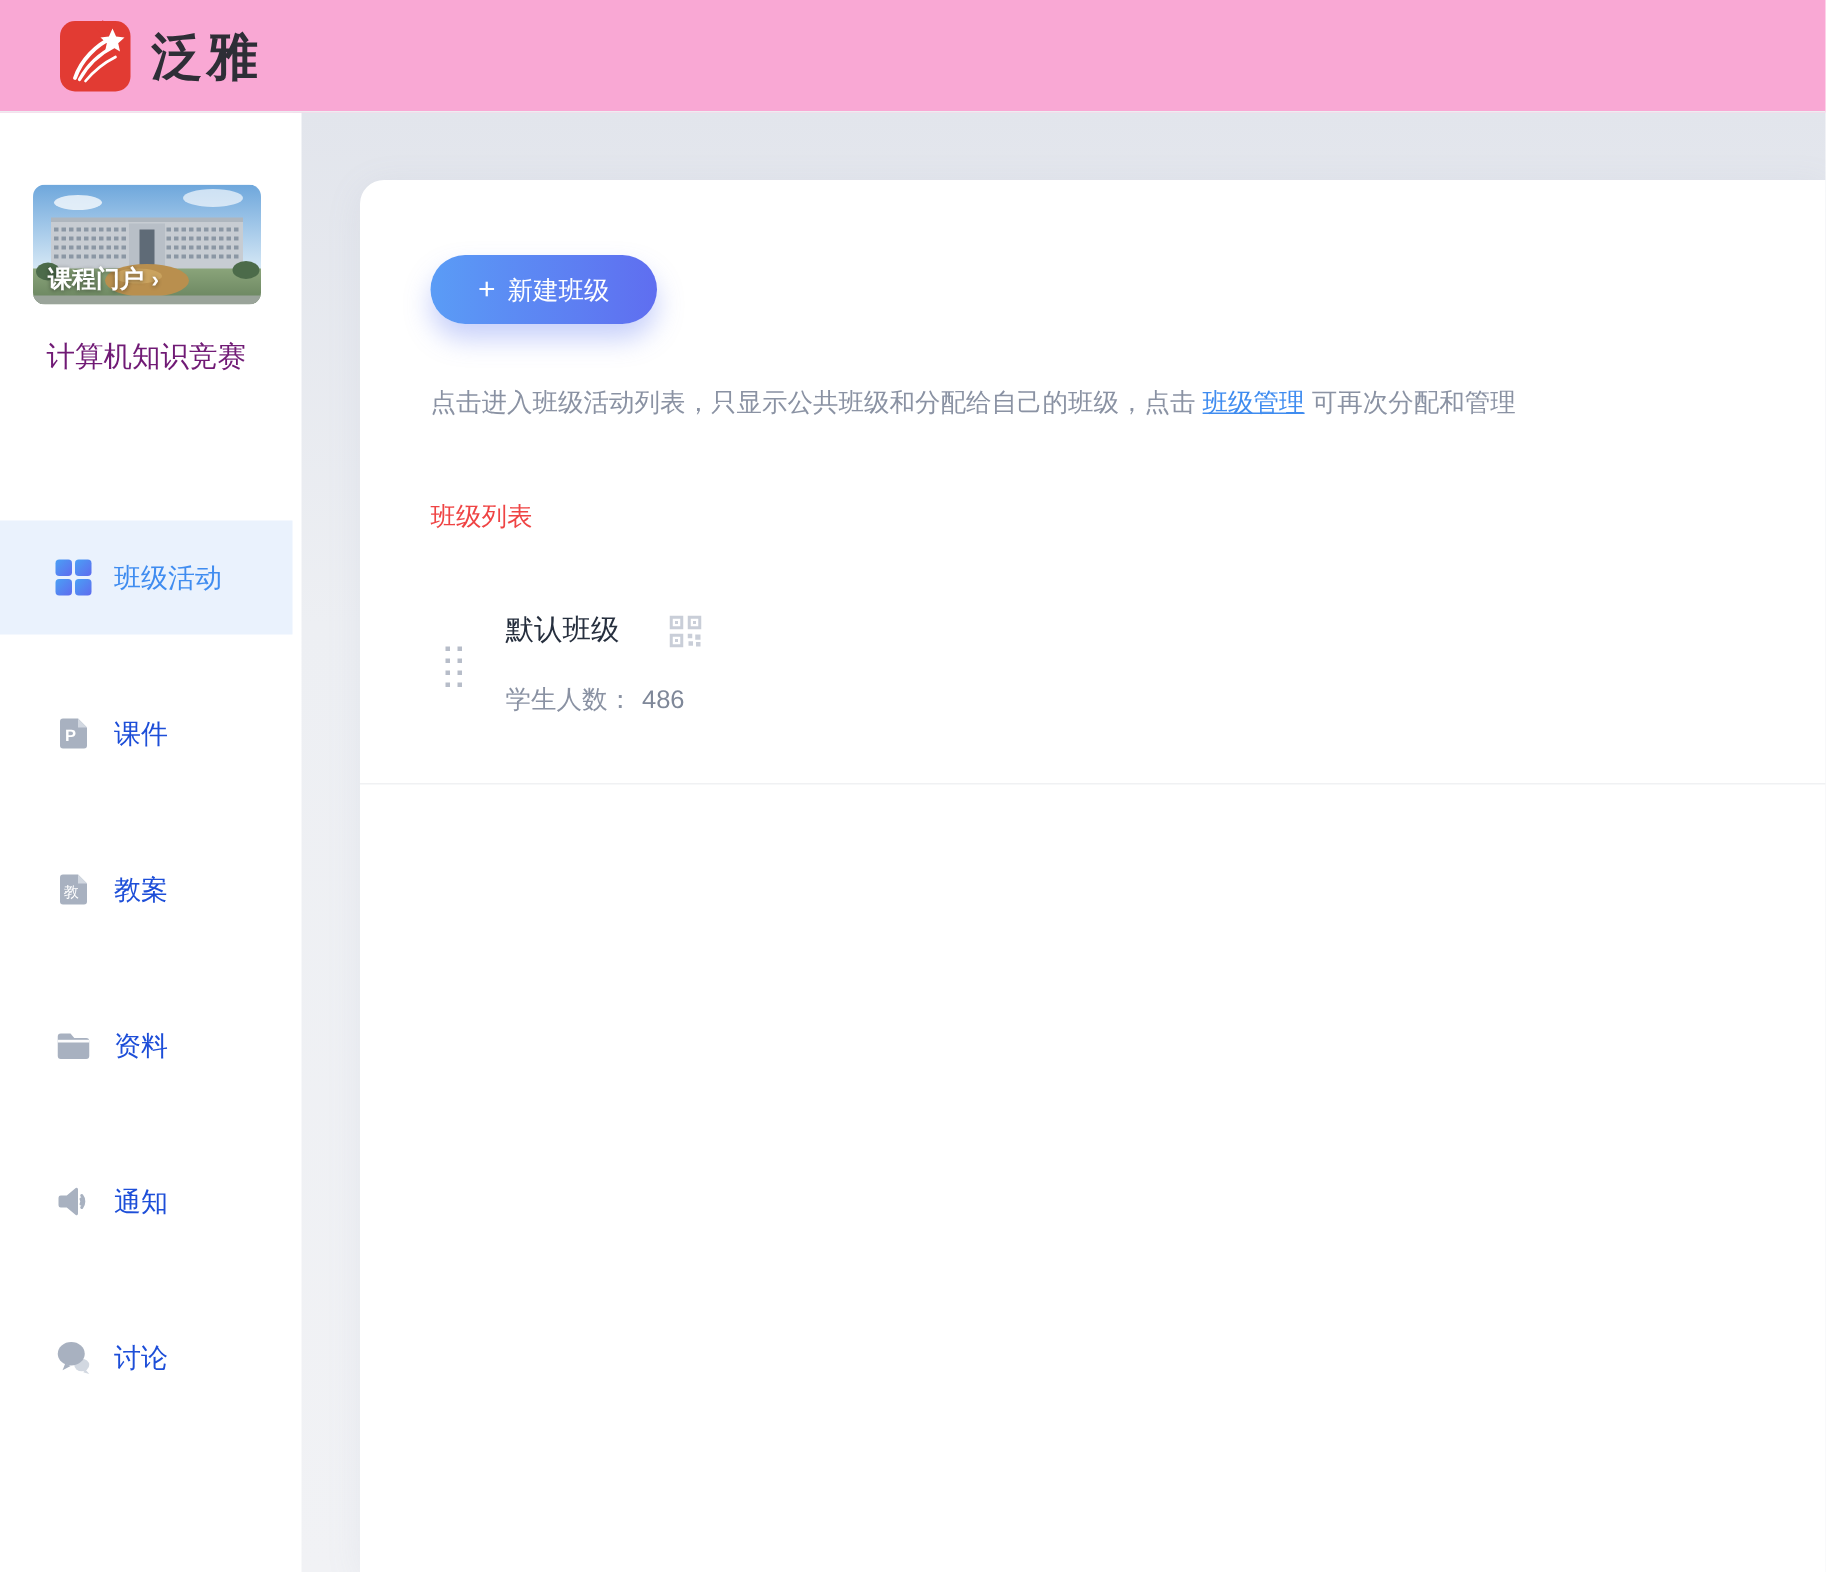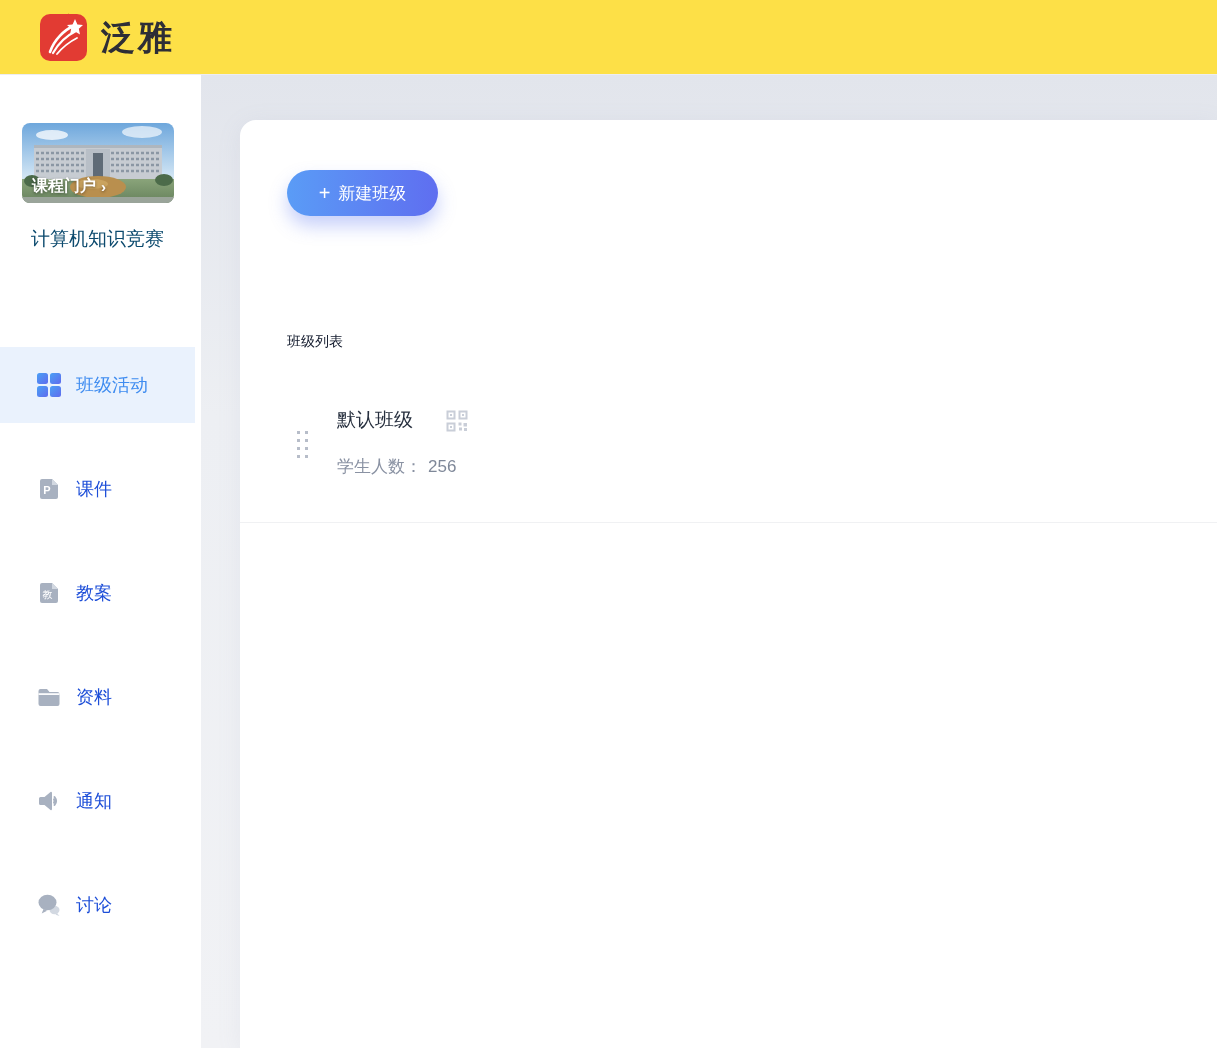--- a/index.html
+++ b/index.html
@@ -1,41 +1,41 @@
 <!DOCTYPE html>
 <html><head>
 <meta charset="utf-8">
 <style>
   * { margin:0; padding:0; box-sizing:border-box; }
   html,body { width:1217px; height:1048px; overflow:hidden;
     font-family:"Liberation Sans","DejaVu Sans",sans-serif; background:#fff; }
 
   
   .header { position:absolute; left:0; top:0; width:1217px; height:75px;
-    background:#fde047; border-bottom:1px solid #ededf1; z-index:10; }
+    background:#f9a8d4; border-bottom:1px solid #ededf1; z-index:10; }
   .brand { position:absolute; left:40px; top:14px; display:flex; align-items:center; cursor:pointer; }
   .logo-box { width:47px; height:47px; border-radius:10px; background:#e23b33;
     display:flex; align-items:center; justify-content:center; }
   .brand-name { position:relative; margin-left:14px; font-size:34px; font-weight:700;
     color:#2e2e36; letter-spacing:3px; }
   .brand-accent { position:absolute; left:25px; top:1px; width:7px; height:7px;
     background:#e23b33; transform:rotate(45deg); }
 
   
   .sidebar { position:absolute; left:0; top:75px; width:201px; height:973px;
     background:#fff; z-index:5; }
   .course-image { position:absolute; left:22px; top:48px; width:152px; height:80px;
     border-radius:8px; overflow:hidden; cursor:pointer; }
   .course-image svg { display:block; }
   .portal-overlay { position:absolute; left:10px; bottom:6px; color:#fff;
     font-size:16px; font-weight:600; text-shadow:0 1px 3px rgba(0,0,0,.45);
     display:flex; align-items:center; gap:5px; }
   .portal-chevron { font-size:15px; font-weight:700; }
   .course-title { position:absolute; left:0; top:148px; width:195px; text-align:center;
-    font-size:19px; line-height:31px; color:#0c4a6e; padding:0 12px; }
+    font-size:19px; line-height:31px; color:#701a75; padding:0 12px; }
   .menu { position:absolute; left:0; top:244px; width:195px; }
   .menu-item { display:flex; align-items:center; height:76px; margin-bottom:5px;
     padding-left:36px; cursor:pointer;margin-top:28px; }
   .menu-item .mi-icon { width:26px; height:26px; flex:0 0 26px; }
   .menu-item .mi-label { margin-left:14px; font-size:18px; color:#1d4ed8; }
   .menu-item.selected { background:#eaf2fd; }
   .menu-item.selected .mi-label { color:#3f8cf0; }
 
   
   .main-area { position:absolute; left:195px; top:75px; right:0; bottom:0;
@@ -48,21 +48,21 @@
     font-family:inherit;
     background:linear-gradient(90deg,#5a9cf6 0%,#5f6ef0 100%);
     box-shadow:0 10px 18px rgba(94,120,240,.35);
     display:flex; align-items:center; justify-content:center; gap:8px; }
   .plus-glyph { font-size:20px; font-weight:400; line-height:1; }
 
   .desc { position:absolute; left:47px; top:137px; right:30px; font-size:17px;
     color:#8a92a3; line-height:24px; }
   .desc a { color:#3f8cf0; text-decoration:underline; cursor:pointer; }
 
-  .list-label { position:absolute; left:47px; top:213px; font-size:14px; color:#0f172a; }
+  .list-label { position:absolute; left:47px; top:213px; font-size:17px; color:#ef4444; }
 
   .class-row { position:absolute; left:47px; top:280px; right:0; height:90px; }
   .drag-handle { position:absolute; left:10px; top:31px; display:grid;
     grid-template-columns:3px 3px; grid-auto-rows:3px; column-gap:5px; row-gap:5px;
     cursor:grab; }
   .drag-handle span { background:#b7bdc9; }
   .class-name { position:absolute; left:50px; top:7px; font-size:19px; color:#262f3e; cursor:pointer; }
   .qr-icon { position:absolute; left:159px; top:10px; width:22px; height:22px; cursor:pointer; }
   .class-count { position:absolute; left:50px; top:55px; font-size:17px; color:#8a92a3; }
   .class-count .count-val { margin-left:6px; color:#7f8899; }
@@ -199,20 +199,21 @@
 </div>
 
 <div class="main-area">
   <div class="card">
 
     <button class="new-class-btn">
       <span class="plus-glyph">+</span>
       <span>新建班级</span>
     </button>
 
+    <div class="desc"><span>点击进入班级活动列表，只显示公共班级和分配给自己的班级，点击 </span><a>班级管理</a><span> 可再次分配和管理</span></div>
 
     <div class="list-label">班级列表</div>
 
     <div class="class-row">
       <div class="drag-handle">
         <span></span>
           <span></span>
           <span></span>
           <span></span>
           <span></span>
@@ -230,18 +231,18 @@
         <g fill="#c9ced8">
           <rect x="4" y="4" width="2" height="2"></rect>
           <rect x="16" y="4" width="2" height="2"></rect>
           <rect x="4" y="16" width="2" height="2"></rect>
           <rect x="12.5" y="12.5" width="3" height="3"></rect>
           <rect x="17.5" y="13" width="3.5" height="3.5"></rect>
           <rect x="13" y="17.5" width="3" height="3"></rect>
           <rect x="18" y="18" width="3" height="3"></rect>
         </g>
       </svg>
-      <div class="class-count"><span>学生人数：</span><span class="count-val">256</span></div>
+      <div class="class-count"><span>学生人数：</span><span class="count-val">486</span></div>
     </div>
 
     <div class="row-divider"></div>
   </div>
 </div>
 
 </body></html>

